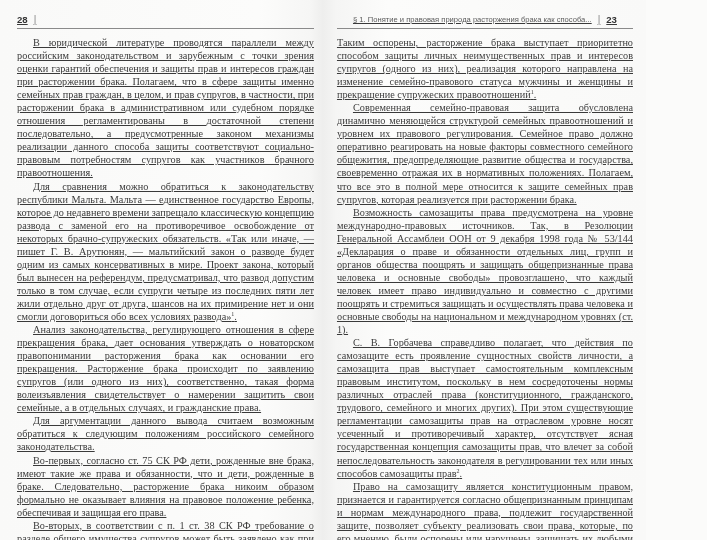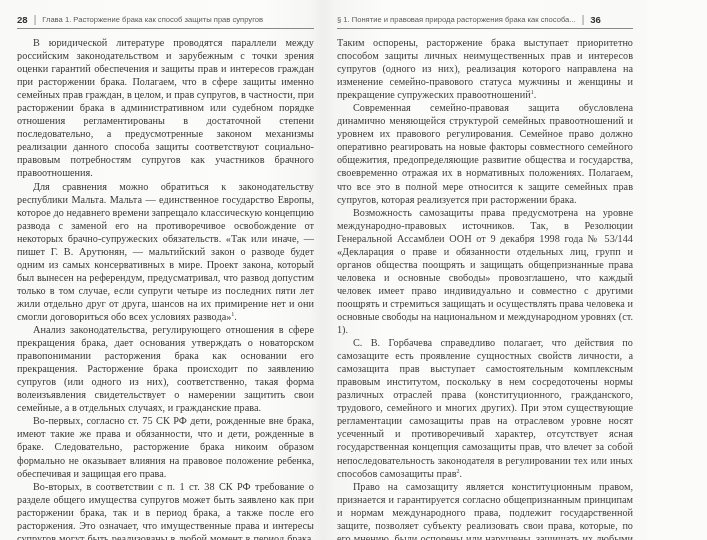--- a/index.html
+++ b/index.html
@@ -1,65 +1,65 @@
 <!DOCTYPE html>
 <html><head>
 <meta charset="utf-8">
 <style>
   * { box-sizing: border-box; margin: 0; padding: 0; }
   html, body { width: 707px; height: 540px; overflow: hidden; background: #fbfbfa; }
   body { font-family: "Liberation Serif", "DejaVu Serif", serif; color: #3a3a3a; }
 
   .spread { position: relative; width: 646px; height: 540px; display: flex;
-    background: linear-gradient(to right, #f9f9f8 0%, #fcfcfb 40%, #f6f6f5 48%, #eeeeed 50%, #f5f5f4 52%, #fcfcfb 60%, #f9f9f8 100%); }
+    background: linear-gradient(to right, #f9f9f8 0%, #fcfcfb 40%, #f6f6f5 48%, #eeeeed 50%, #f5f5f4 52%, #fcfcfb 60%, #f9f9f8 100%); text-decoration: underline; }
 
   .page { position: relative; width: 353.5px; height: 540px; }
   .page.left { padding: 14px 9px 0 17px; }
   .page.right { padding: 14px 13px 0 14px; }
 
   .running-head { display: flex; align-items: center; height: 15px; font-family: "Liberation Sans", "DejaVu Sans", sans-serif;
     font-size: 7.6px; color: #5a5a5a; border-bottom: 1px solid #8a8a8a; padding-bottom: 3px; }
   .running-head .pg { font-size: 9.6px; font-weight: bold; color: #333; }
   .running-head .sep { margin: 0 6px; color: #888; font-size: 10px; }
-  .page.right .running-head { justify-content: flex-start; }
+  .page.right .running-head { justify-content: center; }
 
   .body-text { margin-top: 7px; font-size: 10.25px; line-height: 13.05px; text-align: justify; hyphens: manual; }
   .body-text p { text-indent: 16px; }
   .body-text p.cont { text-indent: 0; }
   sup { font-size: 6px; vertical-align: super; line-height: 0; }
 
   .page.right .body-text { color: #3e3e3e; }
 </style>
 </head>
 <body>
 
 <div class="spread">
 
   <div class="page left">
     <div class="running-head">
       <span class="pg">28</span>
       <span class="sep">|</span>
-      <span>Глава 1. Расторжение брака как способ защиты прав супругов</span>
     </div>
 
     <div class="body-text">
       <p>В юридической литературе проводятся параллели между российским законодательством и зарубежным с точки зрения оценки гарантий обеспечения и защиты прав и интересов граждан при расторжении брака. Полагаем, что в сфере защиты именно семейных прав граждан, в целом, и прав супругов, в частности, при расторжении брака в административном или судебном порядке отношения регламентированы в достаточной степени последовательно, а предусмотренные законом механизмы реализации данного способа защиты соответствуют социально-правовым потребностям супругов как участников брачного правоотношения.</p>
       <p><span>Для сравнения можно обратиться к законодательству республики Мальта. Мальта — единственное государство Европы, которое до недавнего времени запрещало классическую концепцию развода с заменой его на противоречивое освобождение от некоторых брачно-супружеских обязательств. «Так или иначе, — пишет Г. В. Арутюнян, — мальтийский закон о разводе будет одним из самых консервативных в мире. Проект закона, который был вынесен на референдум, предусматривал, что развод допустим только в том случае, если супруги четыре из последних пяти лет жили отдельно друг от друга, шансов на их примирение нет и они смогли договориться обо всех условиях развода»</span><sup>1</sup>.</p>
       <p>Анализ законодательства, регулирующего отношения в сфере прекращения брака, дает основания утверждать о новаторском правопонимании расторжения брака как основании его прекращения. Расторжение брака происходит по заявлению супругов (или одного из них), соответственно, такая форма волеизъявления свидетельствует о намерении защитить свои семейные, а в отдельных случаях, и гражданские права.</p>
+      <p>Для аргументации данного вывода считаем возможным обратиться к следующим положениям российского семейного законодательства.</p>
       <p>Во-первых, согласно ст. 75 СК РФ дети, рожденные вне брака, имеют такие же права и обязанности, что и дети, рожденные в браке. Следовательно, расторжение брака никоим образом формально не оказывает влияния на правовое положение ребенка, обеспечивая и защищая его права.</p>
       <p>Во-вторых, в соответствии с п. 1 ст. 38 СК РФ требование о разделе общего имущества супругов может быть заявлено как при расторжении брака, так и в период брака, а также после его расторжения. Это означает, что имущественные права и интересы супругов могут быть реализованы в любой момент в период брака, то есть нет необходимости расторгать брак для того, чтобы решить имущественные споры.</p>
     </div>
 
   </div>
 
   <div class="page right">
     <div class="running-head">
       <span>§ 1. Понятие и правовая природа расторжения брака как способа...</span>
       <span class="sep">|</span>
-      <span class="pg">36</span>
+      <span class="pg">23</span>
     </div>
 
     <div class="body-text">
       <p class="cont"><span>Таким оспорены, расторжение брака выступает приоритетно способом защиты личных неимущественных прав и интересов супругов (одного из них), реализация которого направлена на изменение семейно-правового статуса мужчины и женщины и прекращение супружеских правоотношений</span><sup>1</sup>.</p>
       <p>Современная семейно-правовая защита обусловлена динамично меняющейся структурой семейных правоотношений и уровнем их правового регулирования. Семейное право должно оперативно реагировать на новые факторы совместного семейного общежития, предопределяющие развитие общества и государства, своевременно отражая их в нормативных положениях. Полагаем, что все это в полной мере относится к защите семейных прав супругов, которая реализуется при расторжении брака.</p>
       <p>Возможность самозащиты права предусмотрена на уровне международно-правовых источников. Так, в Резолюции Генеральной Ассамблеи ООН от 9 декабря 1998 года № 53/144 «Декларация о праве и обязанности отдельных лиц, групп и органов общества поощрять и защищать общепризнанные права человека и основные свободы» провозглашено, что каждый человек имеет право индивидуально и совместно с другими поощрять и стремиться защищать и осуществлять права человека и основные свободы на национальном и международном уровнях (ст. 1).</p>
       <p><span>С. В. Горбачева справедливо полагает, что действия по самозащите есть проявление сущностных свойств личности, а самозащита прав выступает самостоятельным комплексным правовым институтом, поскольку в нем сосредоточены нормы различных отраслей права (конституционного, гражданского, трудового, семейного и многих других). При этом существующие регламентации самозащиты прав на отраслевом уровне носят усеченный и противоречивый характер, отсутствует ясная государственная концепция самозащиты прав, что влечет за собой непоследовательность законодателя в регулировании тех или иных способов самозащиты прав</span><sup>2</sup>.</p>
       <p>Право на самозащиту является конституционным правом, признается и гарантируется согласно общепризнанным принципам и нормам международного права, подлежит государственной защите, позволяет субъекту реализовать свои права, которые, по его мнению, были оспорены или нарушены, защищать их любыми способами, не запрещенными законом. Право на самозащиту одновременно выступает в качестве гарантии реализации других прав и занимает особое место как</p>
     </div>
 

